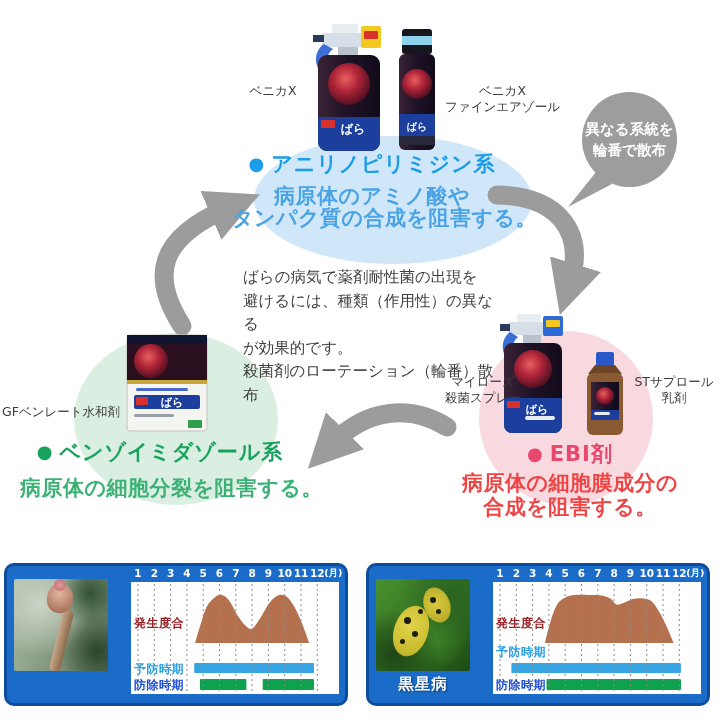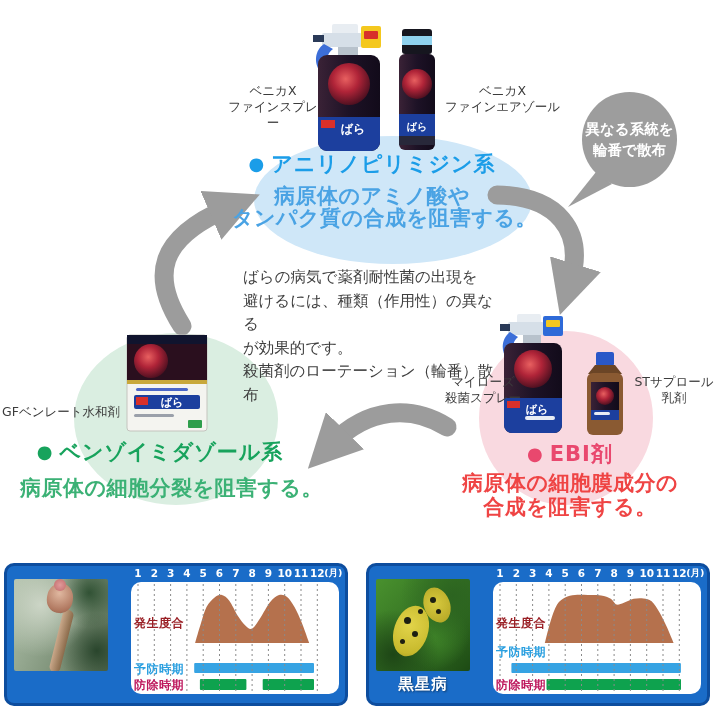--- a/index.html
+++ b/index.html
@@ -27,26 +27,26 @@
   
   .card{position:absolute;top:563px;width:344px;height:143px;background:#1a6cc8;
         border:3px solid #0d4d9e;border-radius:10px;box-sizing:border-box;}
   .card-1{left:4px;} .card-2{left:366px;}
   .photo{position:absolute;left:7px;top:13px;width:94px;height:92px;border-radius:2px;overflow:hidden;}
   .disease{position:absolute;left:0;top:108px;width:108px;text-align:center;color:#fff;
            font-weight:bold;font-size:15.5px;letter-spacing:1px;text-shadow:1px 1px 2px rgba(0,0,0,.45);}
   .months{position:absolute;left:0;top:1px;width:344px;height:15px;}
   .month{position:absolute;top:0;transform:translateX(-50%);color:#fff;font-weight:bold;font-size:10.5px;white-space:nowrap;}
   .month.unit{font-size:9.5px;}
-  .plot{position:absolute;left:124px;top:16px;width:208px;height:112px;background:#fff;border-radius:10px;}
+  .plot{position:absolute;left:124px;top:16px;width:208px;height:112px;background:#fff;border-radius:0;}
   .plot-svg{position:absolute;left:0;top:0;}
   .row-label{position:absolute;font-size:12px;font-weight:bold;white-space:nowrap;letter-spacing:.5px;}
   .lbl-occ{left:3px;top:33px;color:#9a2026;}
   .lbl-prev{left:3px;top:79px;color:#2ba0e0;}
-  .lbl-ctrl{left:3px;top:95px;color:#be185d;}
+  .lbl-ctrl{left:3px;top:95px;color:#1d4ed8;}
   .card-2 .lbl-prev{top:62px;}
   
   .photo-udonko{background:
      radial-gradient(circle at 80% 15%, rgba(35,70,40,.85), rgba(35,70,40,0) 32%),
      radial-gradient(circle at 88% 78%, rgba(25,55,30,.8), rgba(25,55,30,0) 35%),
      radial-gradient(circle at 28% 28%, #ccd5c6, rgba(204,213,198,0) 55%),
      linear-gradient(115deg,#aebfa8 0%,#93a68e 35%,#7d9178 62%,#5d7258 100%);}
   .stem{position:absolute;left:42px;top:30px;width:11px;height:64px;border-radius:6px;
         background:linear-gradient(90deg,#caa88a,#8a6a4a);transform:rotate(14deg);}
   .bud{position:absolute;left:33px;top:4px;width:26px;height:30px;border-radius:50% 50% 45% 45%;
@@ -125,21 +125,20 @@
     <rect x="8" y="1" width="30" height="25" rx="3" fill="#16161f"></rect>
     <rect x="8" y="8" width="30" height="9" fill="#8fd2ee"></rect>
     <rect x="5" y="26" width="36" height="96" rx="6" fill="url(#bodyG)"></rect>
     <circle cx="23" cy="56" r="15" fill="url(#roseG)"></circle>
     <rect x="5" y="86" width="36" height="22" fill="#1c3f9e"></rect>
     <rect x="5" y="108" width="36" height="9" fill="#28283a"></rect>
     <text x="23" y="102" font-size="10" font-weight="bold" fill="#fff" text-anchor="middle">ばら</text>
   </svg>
   <div class="plabel" style="left:223px;top:83px;width:100px">
     <div>ベニカX</div>
-    <div>ファインスプレー</div>
   </div>
   <div class="plabel" style="left:445px;top:83px;width:115px">
     <div>ベニカX</div>
     <div>ファインエアゾール</div>
   </div>
   <div class="gtitle t-blue" style="left:232px;top:150px;width:280px">
     <span class="bullet">●</span><span>アニリノピリミジン系</span>
   </div>
   <div class="gdesc d-blue" style="left:232px;top:182px;width:280px">病原体のアミノ酸や</div>
   <div class="gdesc d-blue" style="left:232px;top:204px;width:280px">タンパク質の合成を阻害する。</div>

